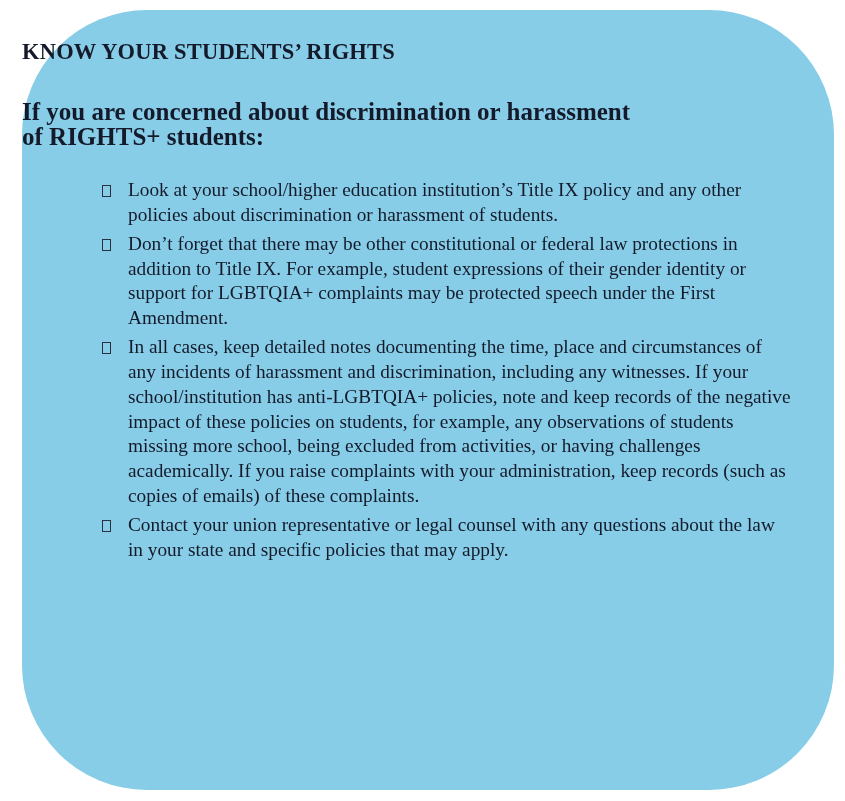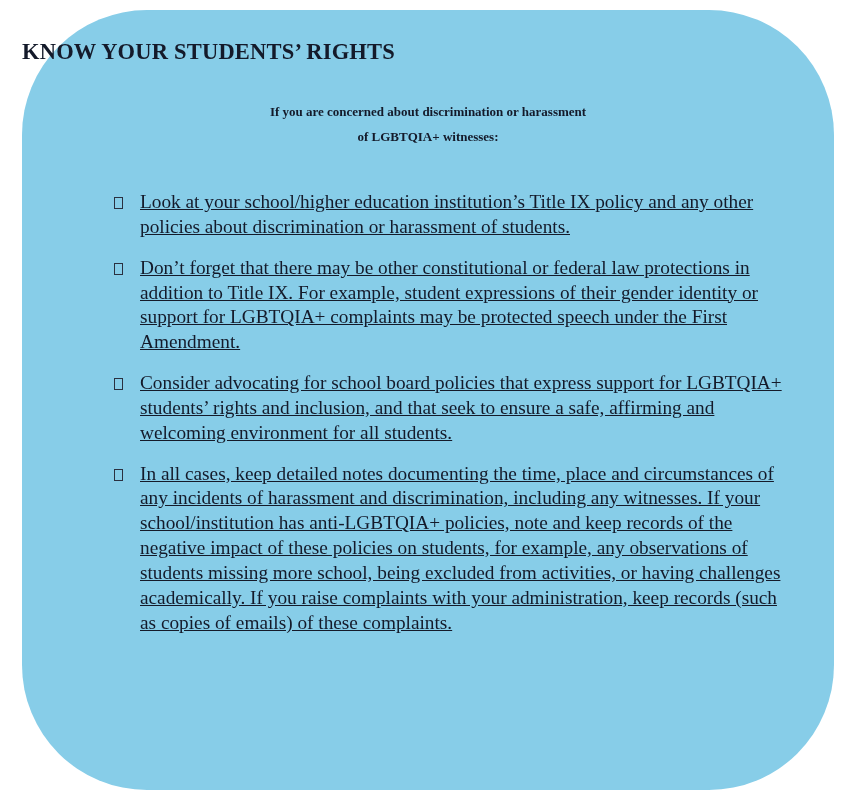--- a/index.html
+++ b/index.html
@@ -34,45 +34,44 @@
       font-size: 22.5px;
       letter-spacing: 0.2px;
       line-height: 28px;
       margin: 0;
     }
     .subtitle {
       position: absolute;
       left: 0;
       right: 0;
       top: 89px;
-      text-align: center;
+      text-align: left;
       font-weight: bold;
-      font-size: 13px;
+      font-size: 25px;
       line-height: 25px;
       margin: 0;
     }
     .subtitle span {
       display: block;
     }
     .list {
       position: absolute;
       left: 76px;
       top: 164px;
       width: 700px;
       margin: 0;
       padding: 0;
       list-style: none;
     }
     .item {
       position: relative;
       padding-left: 26px;
       font-size: 19.3px;
       line-height: 24.85px;
-      margin: 16px;
-      text-decoration: underline;
+      margin: 4px;
     }
     .bullet {
       position: absolute;
       left: 0;
       top: 7px;
       width: 9px;
       height: 12px;
       border: 1px solid #2a3040;
       box-sizing: border-box;
     }
@@ -81,34 +80,34 @@
     }
   </style>
 </head>
 <body style="color: rgb(20, 26, 42); background: rgb(255, 255, 255);">
 
 <div class="panel" id="panel" style="background: rgb(135, 205, 232);">
   <h1 class="title">KNOW YOUR STUDENTS’ RIGHTS</h1>
 
   <h2 class="subtitle">
     <span>If you are concerned about discrimination or harassment</span>
-    <span>of LGBTQIA+ witnesses:</span>
+    <span>of RIGHTS+ students:</span>
   </h2>
 
   <ul class="list">
     <li class="item">
       <span class="bullet"></span>
       <span class="item-text">Look at your school/higher education institution’s Title IX policy and any other policies about discrimination or harassment of students.</span>
     </li>
     <li class="item">
       <span class="bullet"></span>
       <span class="item-text">Don’t forget that there may be other constitutional or federal law protections in addition to Title IX. For example, student expressions of their gender identity or support for LGBTQIA+ complaints may be protected speech under the First Amendment.</span>
     </li>
     <li class="item">
       <span class="bullet"></span>
-      <span class="item-text">Consider advocating for school board policies that express support for LGBTQIA+ students’ rights and inclusion, and that seek to ensure a safe, affirming and welcoming environment for all students.</span>
+      <span class="item-text">In all cases, keep detailed notes documenting the time, place and circumstances of any incidents of harassment and discrimination, including any witnesses. If your school/institution has anti-LGBTQIA+ policies, note and keep records of the negative impact of these policies on students, for example, any observations of students missing more school, being excluded from activities, or having challenges academically. If you raise complaints with your administration, keep records (such as copies of emails) of these complaints.</span>
     </li>
     <li class="item">
       <span class="bullet"></span>
-      <span class="item-text">In all cases, keep detailed notes documenting the time, place and circumstances of any incidents of harassment and discrimination, including any witnesses. If your school/institution has anti-LGBTQIA+ policies, note and keep records of the negative impact of these policies on students, for example, any observations of students missing more school, being excluded from activities, or having challenges academically. If you raise complaints with your administration, keep records (such as copies of emails) of these complaints.</span>
+      <span class="item-text">Contact your union representative or legal counsel with any questions about the law in your state and specific policies that may apply.</span>
     </li>
   </ul>
 </div>
 
 </body></html>

